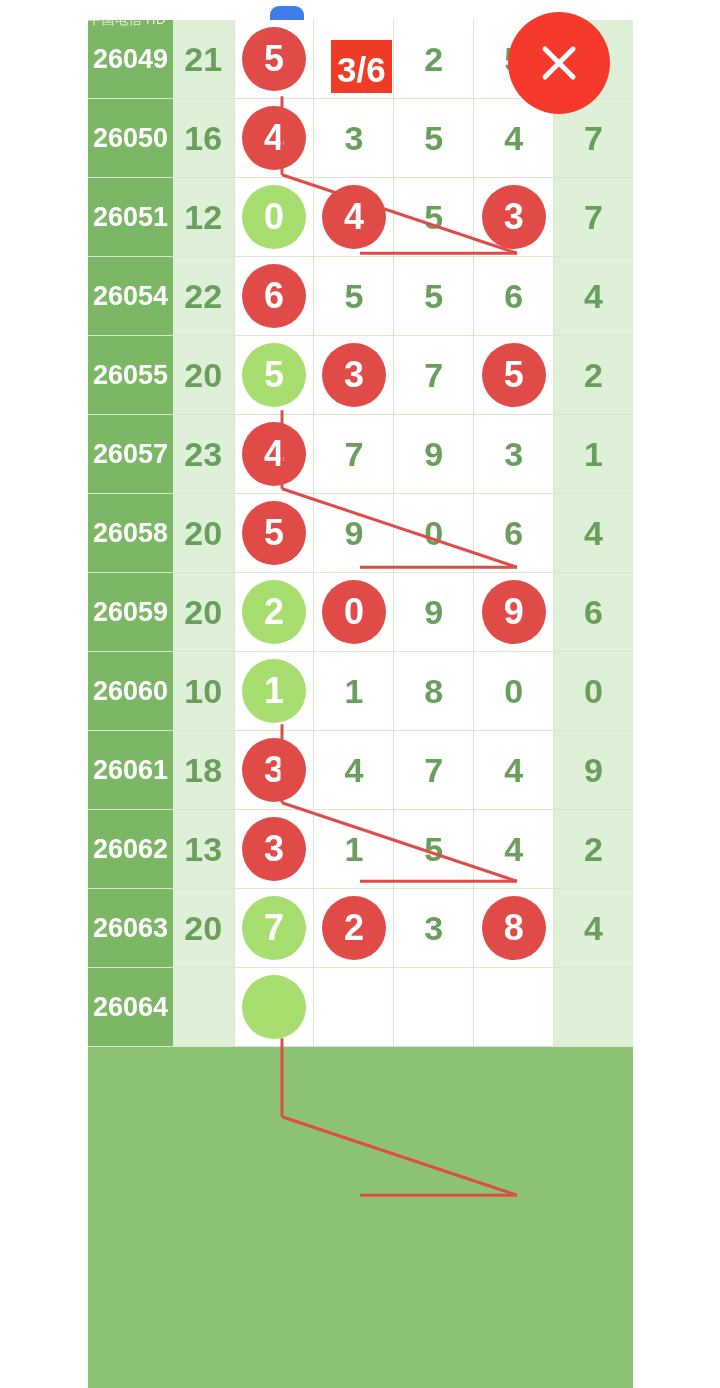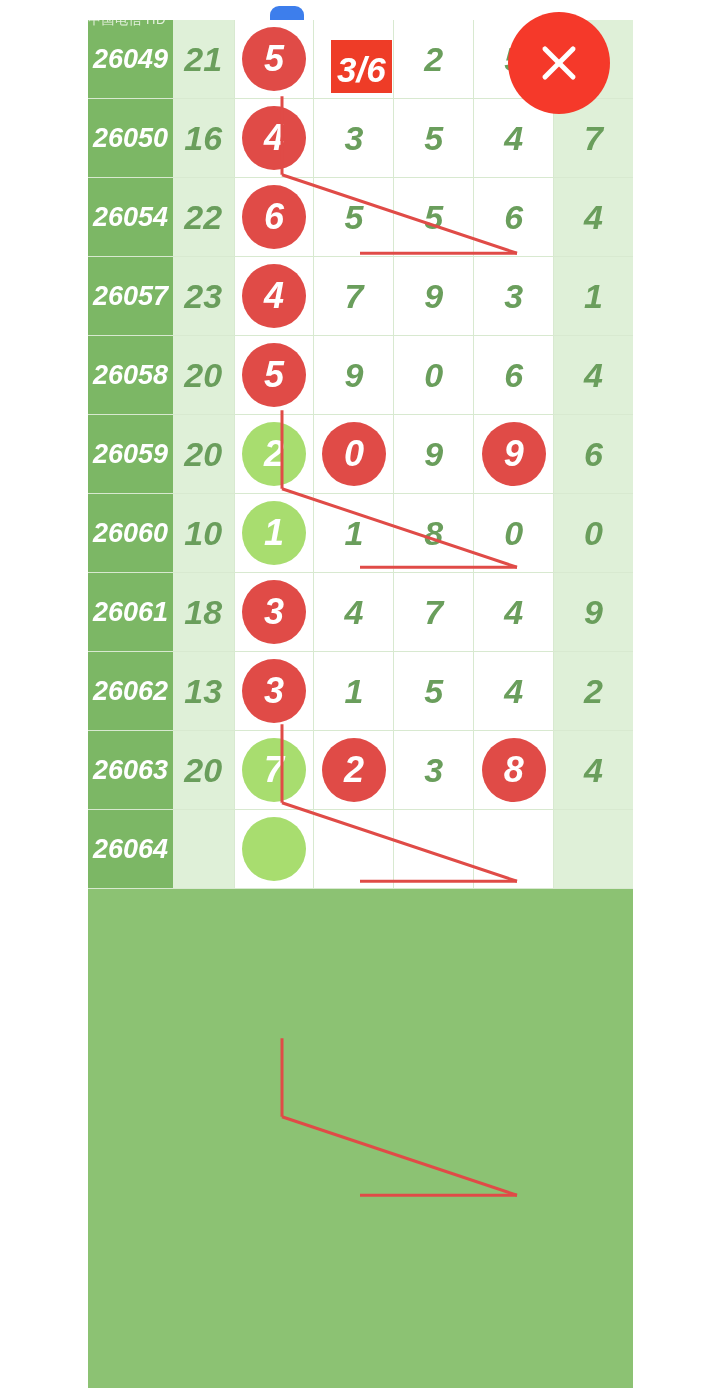--- a/index.html
+++ b/index.html
@@ -26,21 +26,20 @@
   }
   #status-sliver span{
     display:block;color:#e4f0dd;font-size:13px;line-height:14px;
     transform:translateY(-7px);white-space:nowrap;letter-spacing:.5px;
   }
 
   
   #panel{
     position:absolute;left:88px;top:20px;width:545px;height:1368px;
     background:#8cc273;
-    font-style:italic;
   }
 
   
   #grid{
     position:absolute;left:0;top:0;width:545px;
     border-collapse:collapse;table-layout:fixed;
   }
   #grid td{
     height:78px;padding:0;margin:0;
     text-align:center;vertical-align:middle;
@@ -123,29 +122,59 @@
           <td class="c-sum">16</td>
           <td class="c-ball">
             <div class="circle red">4</div>
           </td>
           <td class="c-ball">3</td>
           <td class="c-ball">5</td>
           <td class="c-ball">4</td>
           <td class="c-tail">7</td>
         </tr>
         <tr>
+          <td class="c-issue">26051</td>
+          <td class="c-sum">12</td>
+          <td class="c-ball">
+            <div class="circle green">0</div>
+          </td>
+          <td class="c-ball">
+            <div class="circle red">4</div>
+          </td>
+          <td class="c-ball">5</td>
+          <td class="c-ball">
+            <div class="circle red">3</div>
+          </td>
+          <td class="c-tail">7</td>
+        </tr>
+        <tr>
           <td class="c-issue">26054</td>
           <td class="c-sum">22</td>
           <td class="c-ball">
             <div class="circle red">6</div>
           </td>
           <td class="c-ball">5</td>
           <td class="c-ball">5</td>
           <td class="c-ball">6</td>
           <td class="c-tail">4</td>
+        </tr>
+        <tr>
+          <td class="c-issue">26055</td>
+          <td class="c-sum">20</td>
+          <td class="c-ball">
+            <div class="circle green">5</div>
+          </td>
+          <td class="c-ball">
+            <div class="circle red">3</div>
+          </td>
+          <td class="c-ball">7</td>
+          <td class="c-ball">
+            <div class="circle red">5</div>
+          </td>
+          <td class="c-tail">2</td>
         </tr>
         <tr>
           <td class="c-issue">26057</td>
           <td class="c-sum">23</td>
           <td class="c-ball">
             <div class="circle red">4</div>
           </td>
           <td class="c-ball">7</td>
           <td class="c-ball">9</td>
           <td class="c-ball">3</td>

